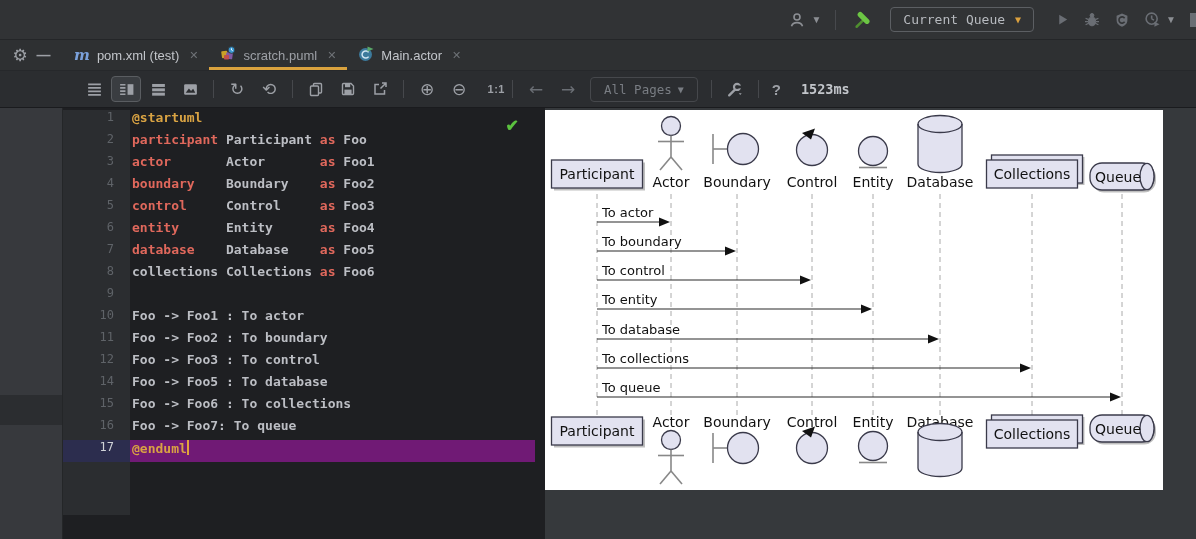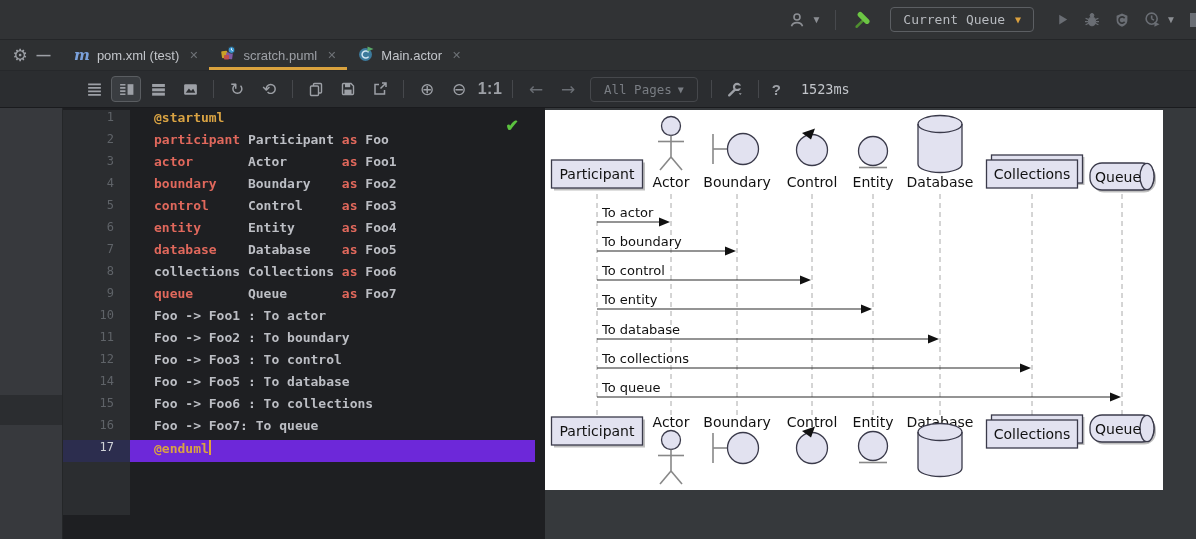--- a/index.html
+++ b/index.html
@@ -31,37 +31,37 @@
 
   
   .pumlbar{height:37px;background:#2B2D30;border-bottom:1px solid #1A1B1E;
            display:flex;align-items:center;padding-left:78px;font-size:13px;color:#9DA0A6}
   .tbi{width:30px;height:26px;display:flex;align-items:center;justify-content:center;
        color:#9DA0A6;font-size:17px;border:1px solid transparent;border-radius:4px;margin:0 1px;flex:none}
   .tbi.sel{border-color:#5A5D61;background:#3A3D41}
   .tbi.dis{color:#6A6E74}
   .tbi .glyph{font-family:"DejaVu Sans",sans-serif}
   .tsep{width:1px;height:18px;background:#46484C;margin:0 7px;flex:none}
-  .ratio{font-weight:bold;font-size:16px;letter-spacing:.5px;color:#9DA0A6;width:30px;text-align:center}
+  .ratio{font-weight:bold;font-size:11px;letter-spacing:.5px;color:#9DA0A6;width:30px;text-align:right}
   .pagespill{display:flex;align-items:center;gap:10px;border:1px solid #46484C;border-radius:4px;
              padding:4px 13px;color:#797D83;font-family:"DejaVu Sans Mono",monospace;font-size:12.5px;margin:0 6px}
-  .rtime{color:#C2C5CA;font-weight:normal;font-size:13.5px;font-family:"DejaVu Sans Mono",monospace;margin-left:14px}
+  .rtime{color:#C2C5CA;font-weight:bold;font-size:13.5px;font-family:"DejaVu Sans Mono",monospace;margin-left:14px}
   .help{font-weight:bold;font-size:15px;color:#9DA0A6;margin:0 6px}
 
   
   .main{display:flex;height:431px;position:relative}
   .stripe{width:63px;background:#37393D;border-right:1px solid #242628;position:relative;flex:none}
   .stripe .band{position:absolute;left:0;right:0;top:287px;height:30px;background:#2B2D30}
   .editor{width:472px;background:#1E1F22;flex:none;position:relative;padding-top:2px}
   .egap{width:10px;background:#1E1F22;flex:none}
   .erow{display:flex;height:22px;line-height:22px}
   .eno{width:67px;flex:none;background:#2B2D30;text-align:right;padding-right:16px;
        color:#5F6368;font:12px "DejaVu Sans Mono",monospace}
-  .ecode{flex:1;padding-left:24px;font:700 13px "DejaVu Sans Mono",monospace;white-space:pre;color:#BCBEC4}
-  .erow.active{background:#6d28d9}
+  .ecode{flex:1;padding-left:2px;font:700 13px "DejaVu Sans Mono",monospace;white-space:pre;color:#BCBEC4}
+  .erow.active{background:#701a75}
   .erow.active .eno{background:#2C2D4E;color:#D0D3D8}
   .tok-kw{color:#E0685C}
   .tok-ann{color:#D9A343}
   .tok-t{color:#BCBEC4}
   .caret{display:inline-block;width:2px;height:15px;background:#E2A33C;vertical-align:-2px}
   .efill{display:flex;flex:1}
   .efill .eno{height:53px}
   .okcheck{position:absolute;top:8px;right:16px;color:#5BC23F;font-size:16px;font-weight:bold}
 
   .preview{flex:1;background:#36393C;position:relative}
@@ -283,21 +283,20 @@
         <div class="erow">
           <div class="eno">7</div>
           <div class="ecode"><span class="tok-kw">database</span><span class="tok-t">    Database    </span><span class="tok-kw">as</span><span class="tok-t"> Foo5</span></div>
         </div>
         <div class="erow">
           <div class="eno">8</div>
           <div class="ecode"><span class="tok-t">collections Collections </span><span class="tok-kw">as</span><span class="tok-t"> Foo6</span></div>
         </div>
         <div class="erow">
           <div class="eno">9</div>
-          <div class="ecode"><span class="tok-kw">queue</span><span class="tok-t">       Queue       </span><span class="tok-kw">as</span><span class="tok-t"> Foo7</span></div>
         </div>
         <div class="erow">
           <div class="eno">10</div>
           <div class="ecode"><span class="tok-t">Foo -&gt; Foo1 : To actor</span></div>
         </div>
         <div class="erow">
           <div class="eno">11</div>
           <div class="ecode"><span class="tok-t">Foo -&gt; Foo2 : To boundary</span></div>
         </div>
         <div class="erow">

